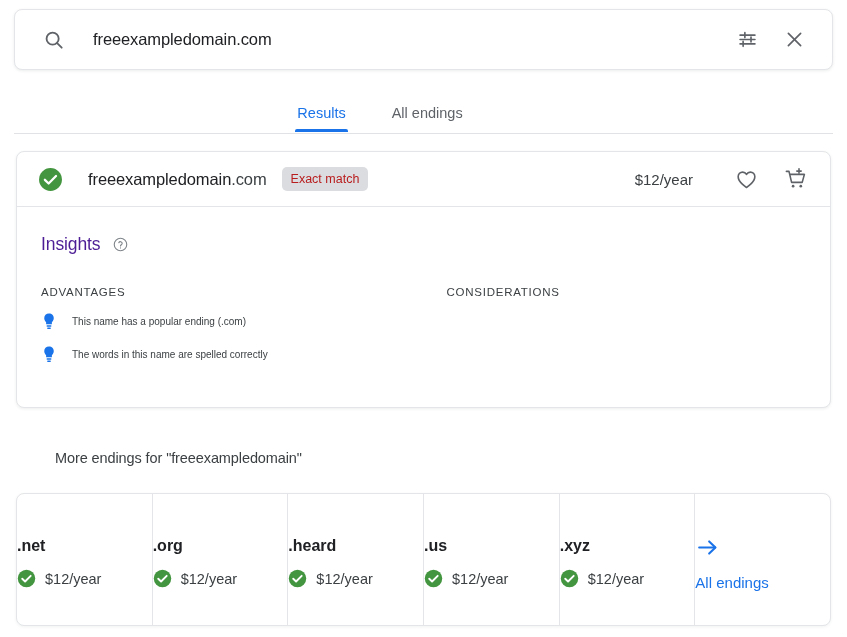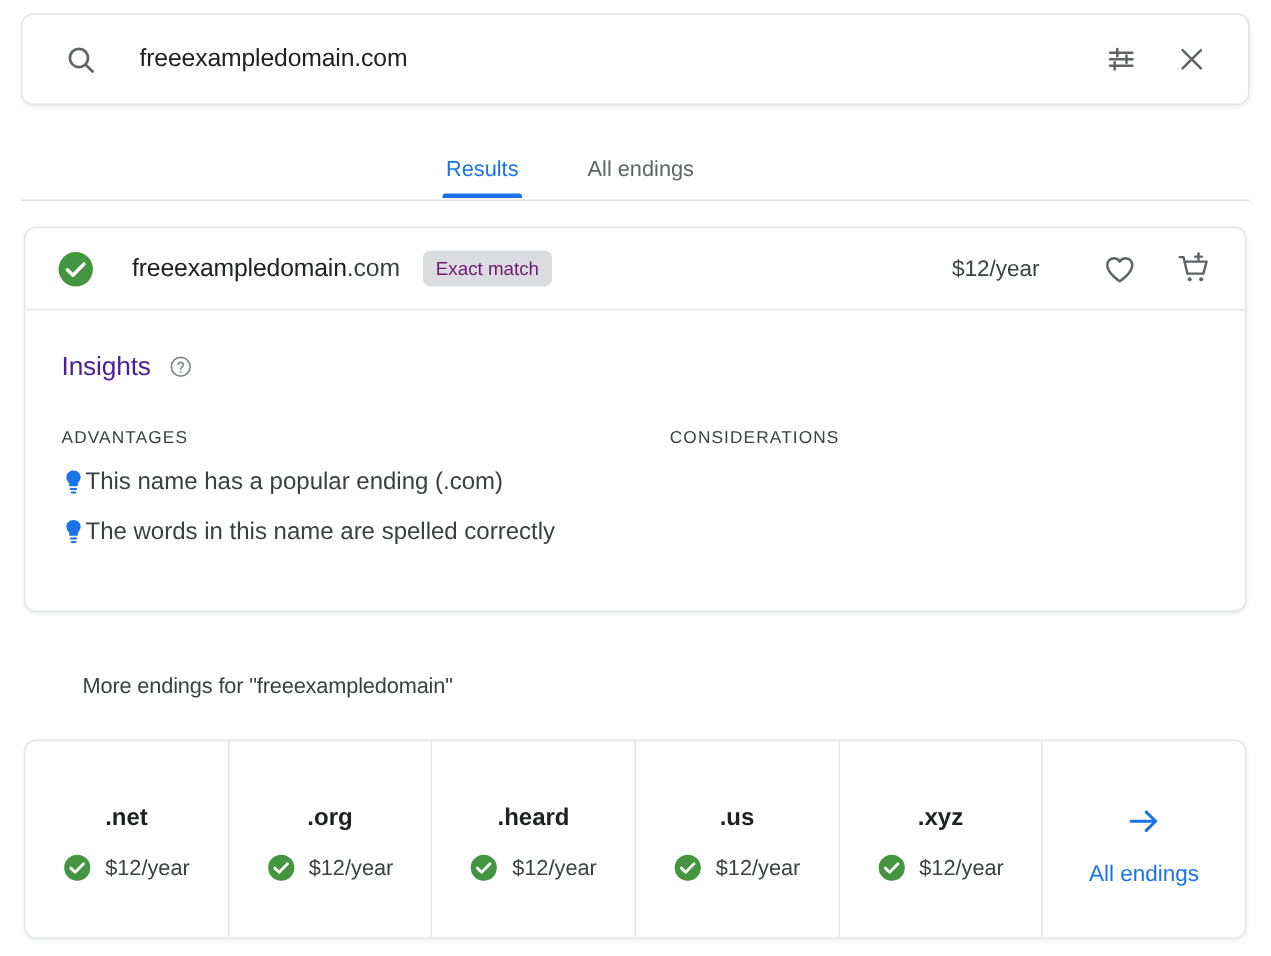--- a/index.html
+++ b/index.html
@@ -124,21 +124,21 @@
     font-size: 16.5px;
     color: #202124;
     margin-left: 25px;
     letter-spacing: -0.1px;
     white-space: nowrap;
   }
   .domain-name .tld { color: #3c4043; }
   .exact-badge {
     margin-left: 15px;
     background: #dadce0;
-    color: #701a75;
+    color: #b91c1c;
     font-size: 12.5px;
     border-radius: 5px;
     padding: 5px 9px;
     white-space: nowrap;
   }
   .spacer { flex: 1 1 auto; }
   .price {
     font-size: 15px;
     color: #3c4043;
     white-space: nowrap;
@@ -185,23 +185,24 @@
     margin-bottom: 12px;
   }
   .ins-bulb {
     flex: 0 0 auto;
     width: 16px;
     display: flex;
     justify-content: center;
     padding-top: 2px;
   }
   .ins-text {
-    font-size: 16px;
+    font-size: 10px;
     line-height: 21px;
     color: #3c4043;
+    margin-left: 15px;
     max-width: 320px;
   }
 
   
   .more-title {
     position: absolute;
     left: 55px;
     top: 450px;
     font-size: 14.5px;
     color: #3c4043;
@@ -217,21 +218,20 @@
     border-radius: 8px;
     background: #ffffff;
     display: flex;
     overflow: hidden;
     box-shadow: 0 1px 3px rgba(60,64,67,0.07);
   }
   .ending-cell {
     flex: 1 1 0;
     display: flex;
     flex-direction: column;
-    align-items: center;
     justify-content: center;
     border-right: 1px solid #e3e5e8;
     cursor: pointer;
     gap: 14px;
     padding-top: 6px;
   }
   .ending-cell:last-child { border-right: none; }
   .ending-tld {
     font-size: 16px;
     font-weight: 700;

